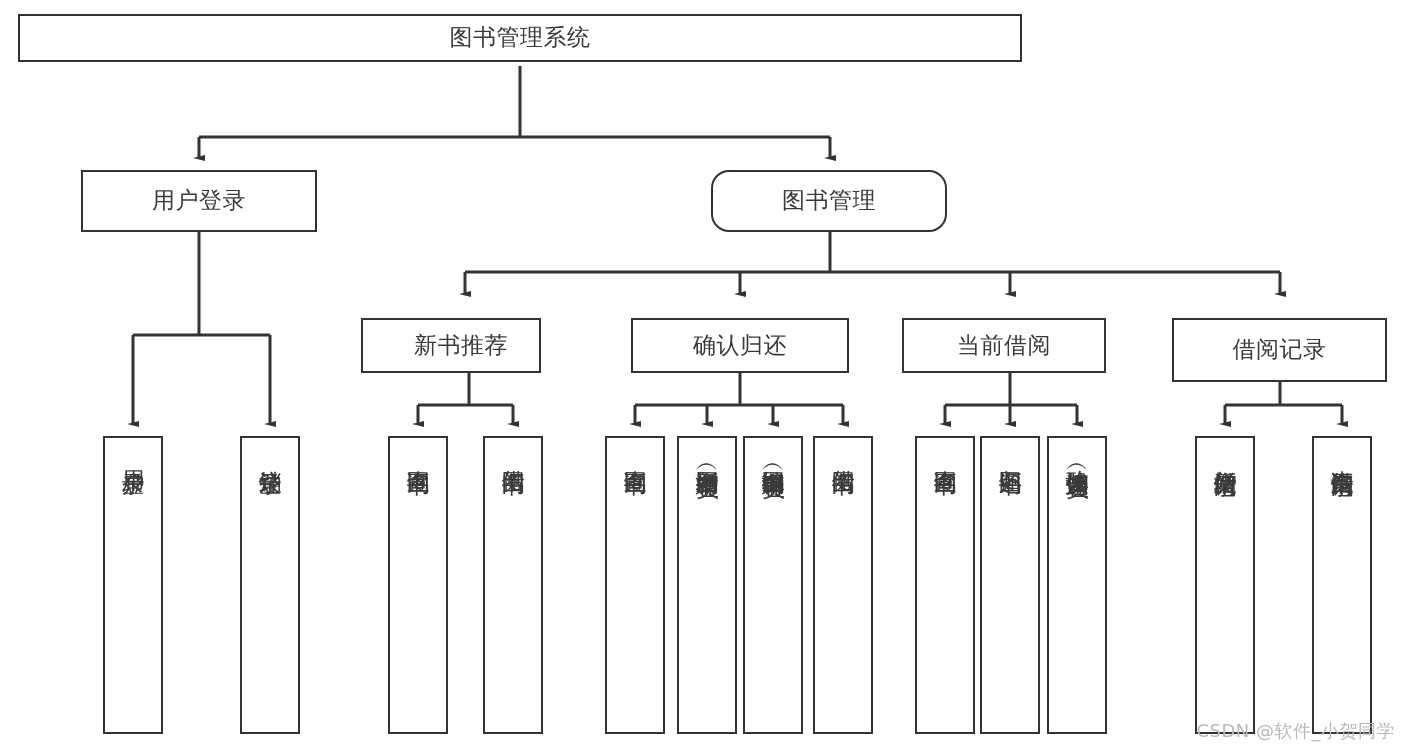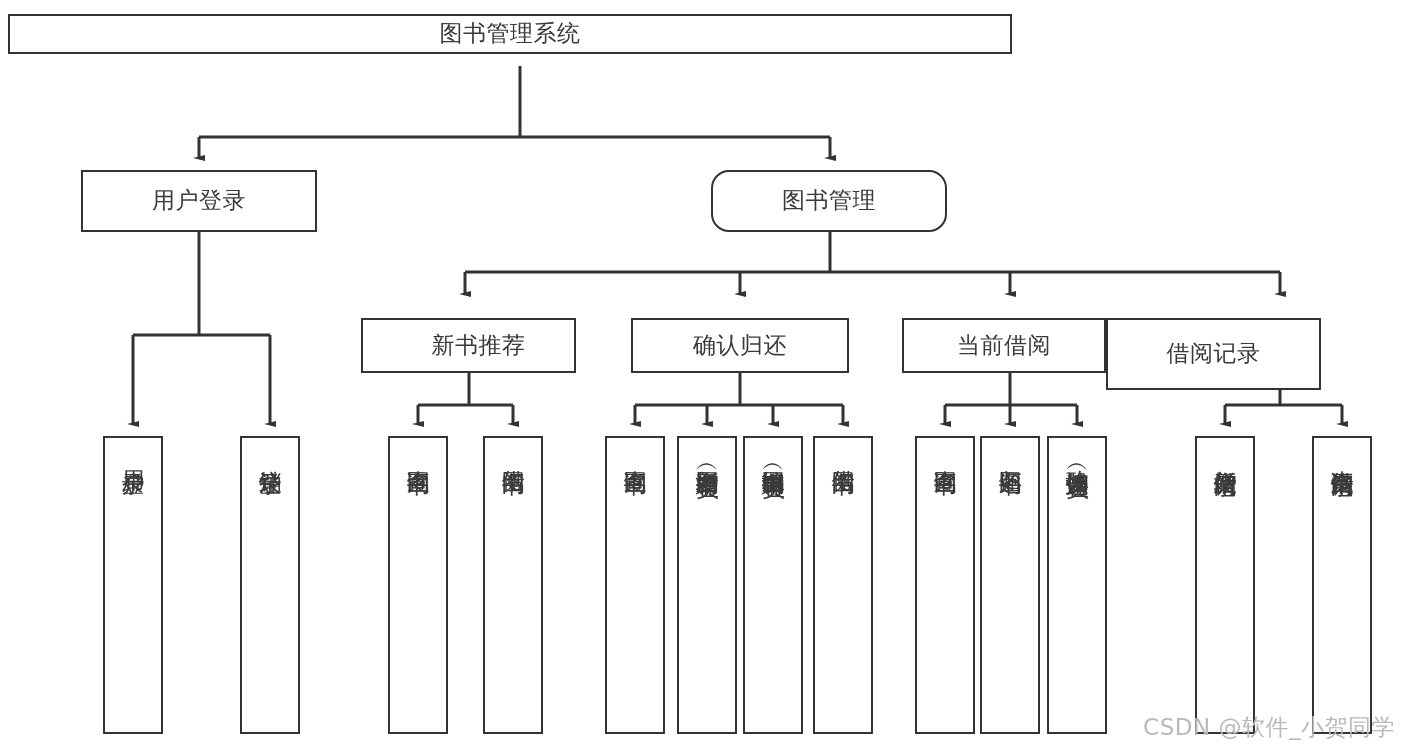--- a/index.html
+++ b/index.html
@@ -52,21 +52,21 @@
     writing-mode: vertical-rl;
     text-orientation: upright;
     line-height: 1.28;
     letter-spacing: 1px;
     white-space: nowrap;
   }
   .watermark {
     position: absolute;
     right: 10px;
     bottom: 4px;
-    font-size: 23px;
+    font-size: 18px;
     color: #b9b9b9;
     z-index: 5;
     white-space: nowrap;
     letter-spacing: 0.5px;
   }
 </style>
 </head>
 <body>
 
 <div id="canvas">
@@ -117,41 +117,41 @@
       <path d="M1010,405 L1010,424" marker-end="url(#arrowhead)"></path>
       <path d="M1077,405 L1077,424" marker-end="url(#arrowhead)"></path>
 
       <path d="M1280,373 L1280,405"></path>
       <path d="M1225,405 L1342,405"></path>
       <path d="M1225,405 L1225,424" marker-end="url(#arrowhead)"></path>
       <path d="M1342,405 L1342,424" marker-end="url(#arrowhead)"></path>
     </g>
   </svg>
 
-  <div class="node-box" style="left:8px; top:14px; width:1004px; height:40px;">
+  <div class="node-box" style="left:18px; top:14px; width:1004px; height:48px;">
     <span class="node-label-h">图书管理系统</span>
   </div>
 
   <div class="node-box" style="left:81px; top:170px; width:236px; height:62px;">
     <span class="node-label-h">用户登录</span>
   </div>
   <div class="node-box" style="left:711px; top:170px; width:236px; height:62px;border-radius:18px;">
     <span class="node-label-h">图书管理</span>
   </div>
 
-  <div class="node-box" style="left:361px; top:318px; width:215px; height:55px;padding-left:20px;">
+  <div class="node-box" style="left:361px; top:318px; width:180px; height:55px;padding-left:20px;">
     <span class="node-label-h">新书推荐</span>
   </div>
   <div class="node-box" style="left:631px; top:318px; width:218px; height:55px;">
     <span class="node-label-h">确认归还</span>
   </div>
   <div class="node-box" style="left:902px; top:318px; width:204px; height:55px;">
     <span class="node-label-h">当前借阅</span>
   </div>
-  <div class="node-box" style="left:1106px; top:318px; width:215px; height:72px;">
+  <div class="node-box" style="left:1172px; top:318px; width:215px; height:64px;">
     <span class="node-label-h">借阅记录</span>
   </div>
 
   <div class="node-box leaf" style="left:103px; top:436px; width:60px; height:298px;">
     <span class="node-label-v">用户登录</span>
   </div>
   <div class="node-box leaf" style="left:240px; top:436px; width:60px; height:298px;">
     <span class="node-label-v">注销登录</span>
   </div>
 

